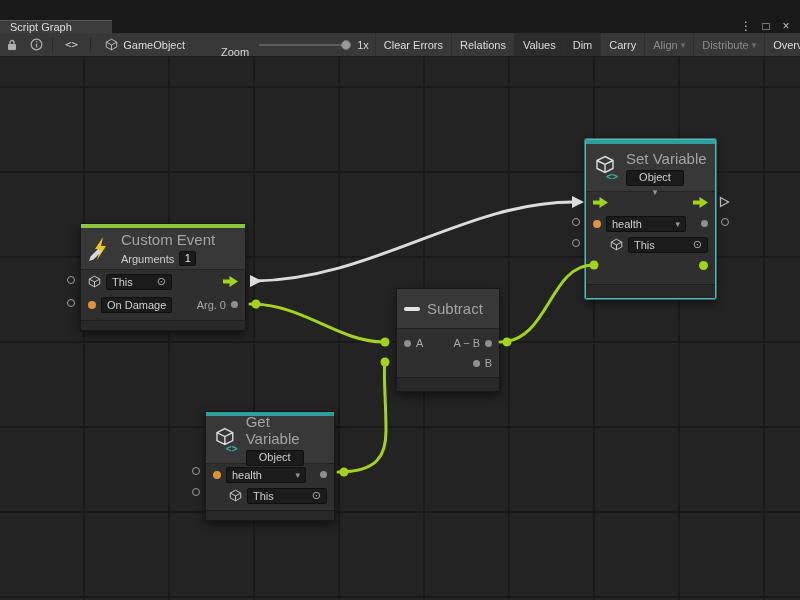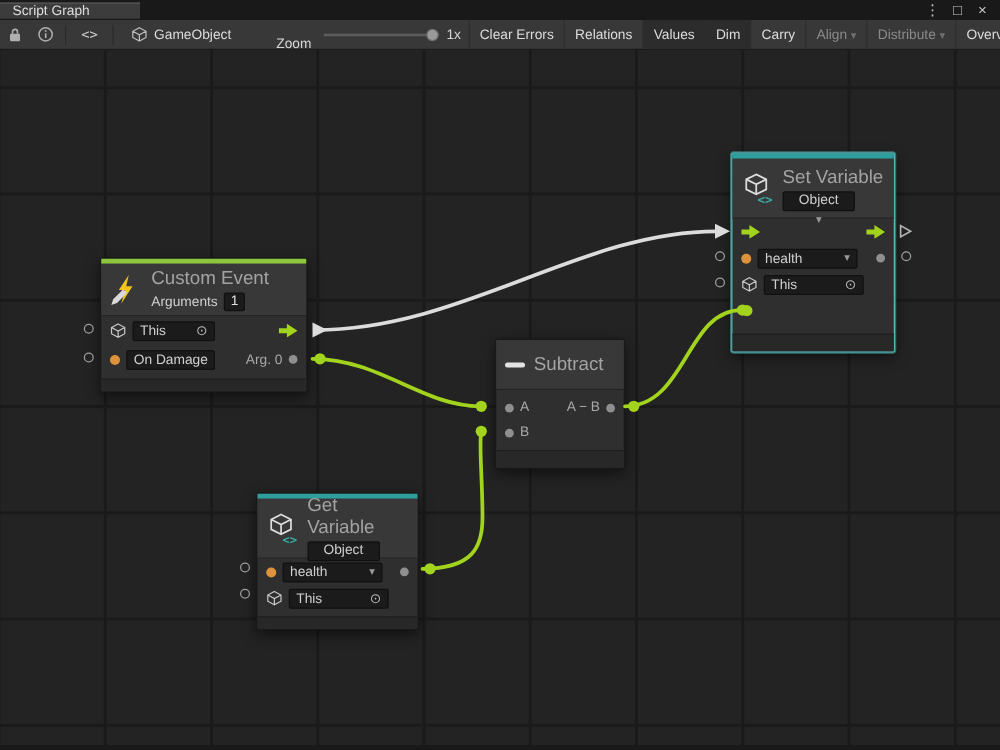--- a/index.html
+++ b/index.html
@@ -1,21 +1,21 @@
 <!DOCTYPE html>
 <html><head>
 <meta charset="utf-8">
 <style>
   * { box-sizing: border-box; margin: 0; padding: 0; }
   html,body { width:800px; height:600px; overflow:hidden; background:#191919;
               font-family:"Liberation Sans","DejaVu Sans",sans-serif; }
   .app { position:relative; width:800px; height:600px; }
 
   
-  .titlebar { height:16px; background:#191919; display:flex; align-items:center; }
+  .titlebar { height:33px; background:#191919; display:flex; align-items:flex-end; }
   .doc-tab { width:112px; background:#3c3c3c; border-top:1px solid #565656;
              display:flex; align-items:center; padding:0 10px; color:#dedede; font-size:11px; }
   .win-controls { margin-left:auto; display:flex; align-items:center; gap:4px; padding-right:6px; }
   .winbtn { color:#c4c4c4; font-size:12px; width:16px; text-align:center; cursor:default; }
 
   
   .toolbar { height:24px; background:#383838; border-bottom:1px solid #1c1c1c;
              display:flex; align-items:center; white-space:nowrap; overflow:hidden;
              color:#dcdcdc; font-size:11px; width:800px; }
   .tb-icon { width:24px; display:flex; justify-content:center; align-items:center; flex:0 0 auto; }
@@ -67,21 +67,21 @@
             height:15px; line-height:13px; text-align:center; padding:0 3px; color:#e0e0e0; }
   .scope-chip { margin-top:3px; }
   .chip { background:#1b1b1b; border:1px solid #101010; border-radius:2px; height:16px;
           display:inline-flex; align-items:center; gap:4px; padding:0 5px; color:#cfcfcf; }
   .chip.dd { justify-content:space-between; }
   .w66 { width:66px; } .w58 { width:58px;flex-direction:column; } .w80 { width:80px; }
   .tgt { color:#b5b5b5; font-size:11px; }
   .nbody { padding-bottom:4px; }
   .sv .nbody { padding-bottom:8px; }
   .sub .nbody { padding:4px 0; }
-  .prow { display:flex; align-items:center; gap:5px; padding:0 7px; }
+  .prow { display:flex; align-items:center; gap:5px; padding:0 7px;justify-content:flex-end; }
   .ce .prow { height:23px; }
   .var .prow { height:21px; }
   .sub .prow { height:20px; }
   .grow { flex:1 1 auto; }
   .dot { width:8px; height:8px; border-radius:50%; flex:0 0 auto; }
   .dot.orange { background:#E0923A; }
   .dot.gray { width:7px; height:7px; background:#8f8f8f; }
   .dot.green { background:#A2D41E; width:9px; height:9px; }
   .portlabel { color:#a8a8a8; }
   .nfooter { height:10px; background:#282828; border-top:1px solid #1e1e1e; }

